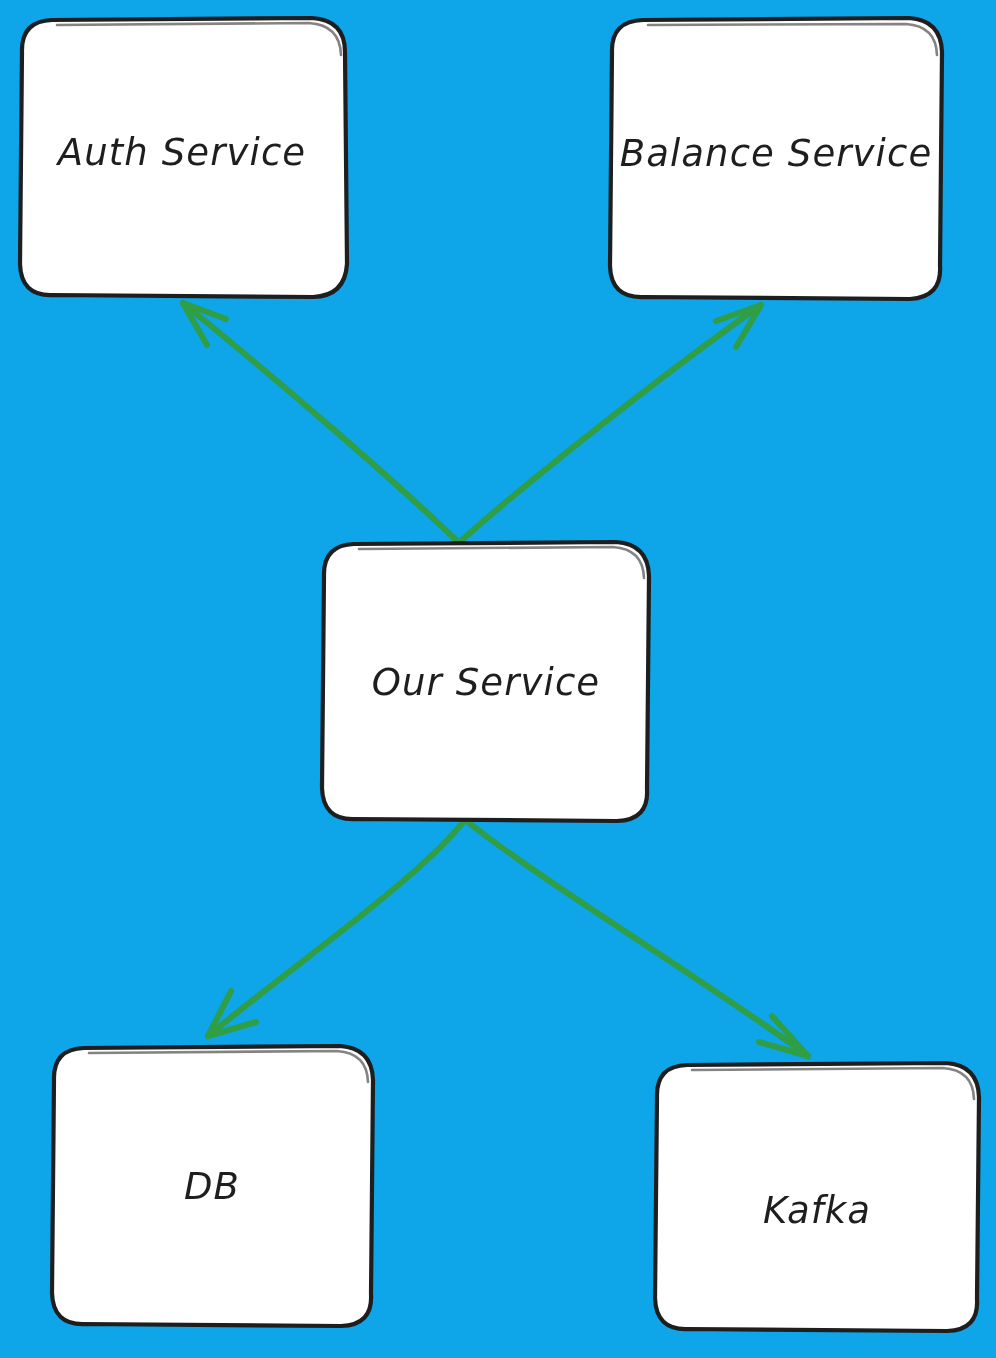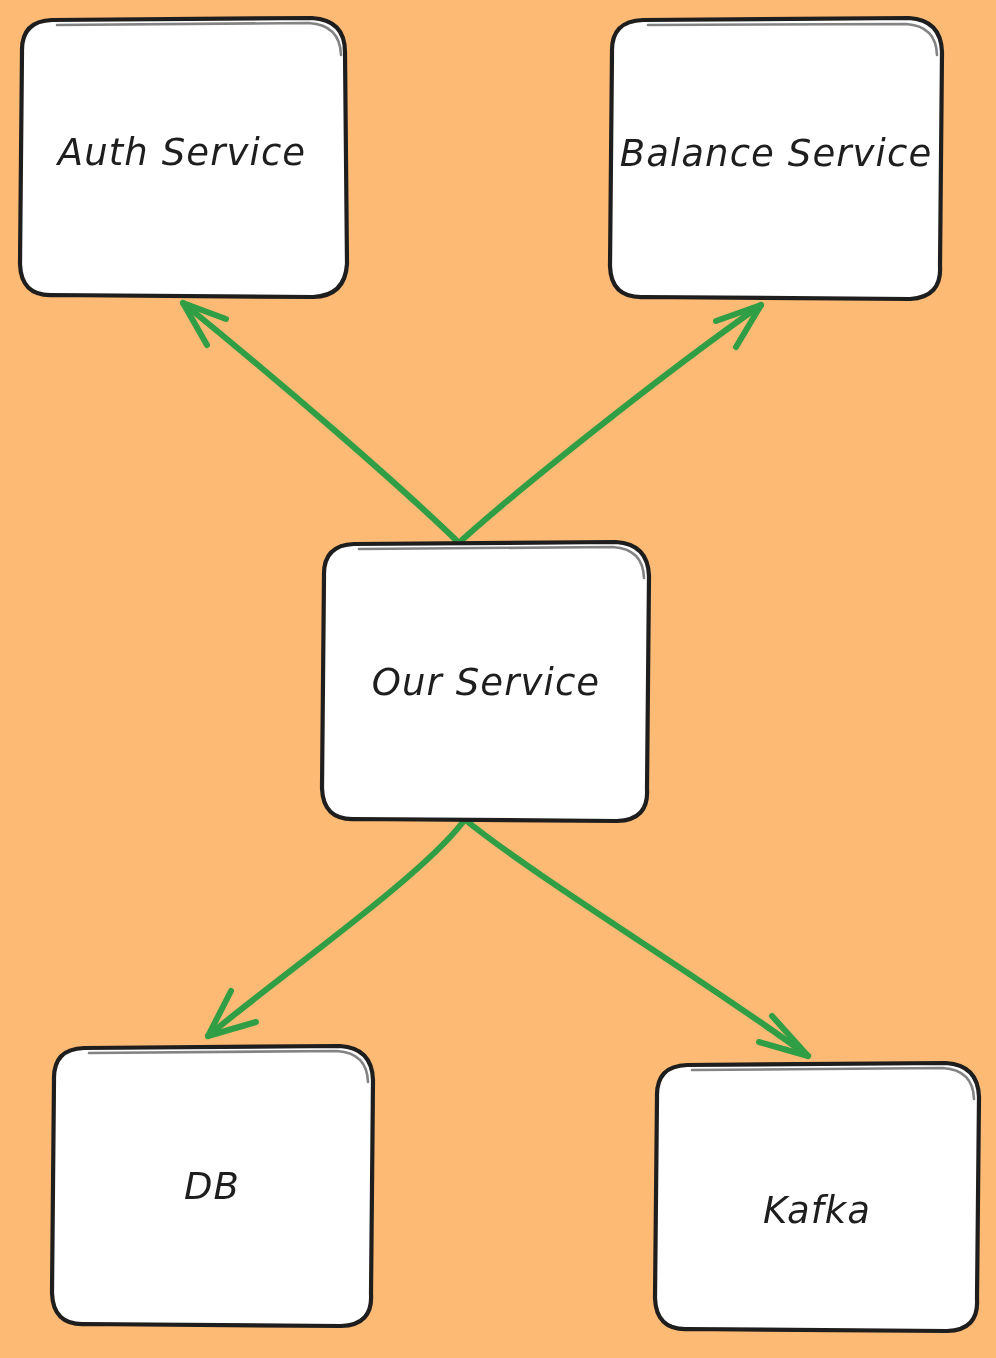--- a/index.html
+++ b/index.html
@@ -8,21 +8,21 @@
     padding: 0;
     background: #ffffff;
   }
   body {
     font-family: "DejaVu Sans", sans-serif;
   }
   #canvas {
     position: relative;
     width: 996px;
     height: 1358px;
-    background: #fdba74;
+    background: #0ea5e9;
     overflow: hidden;
   }
   #diagram-svg {
     position: absolute;
     left: 0;
     top: 0;
     width: 996px;
     height: 1358px;
     display: block;
   }

